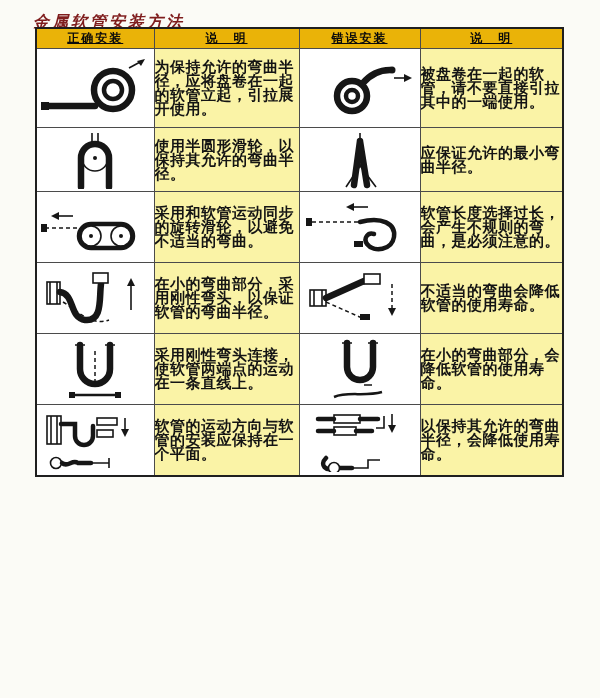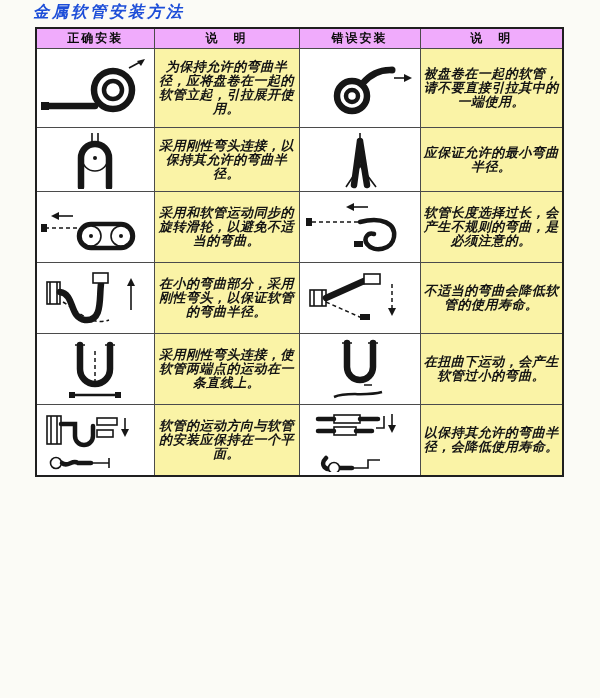--- a/index.html
+++ b/index.html
@@ -3,45 +3,44 @@
 <meta charset="utf-8">
 <style>
   html,body{margin:0;padding:0;}
   body{
     width:600px;height:698px;position:relative;overflow:hidden;
     background:#fbfbf6;
     font-family:"Liberation Sans","DejaVu Sans",sans-serif;
     color:#111;
   }
   .page-title{
-    position:absolute;left:33px;top:2px;
+    position:absolute;left:33px;top:12px;
     font-size:16px;font-weight:bold;font-style:italic;
-    letter-spacing:3px;color:#1d4ed8;
+    letter-spacing:3px;color:#7f1d1d;
   }
   table.install{
     position:absolute;left:35px;top:27px;
     width:527px;border-collapse:collapse;table-layout:fixed;
     border:2px solid #1f1f1f;
   }
   table.install td,table.install th{
     border:1px solid #4b4b4b;
     padding:0;vertical-align:middle;overflow:hidden;
   }
   th.hdr{
-    background:#f0abfc;
+    background:#eab308;
     font-size:12px;font-weight:bold;letter-spacing:2px;
-    text-align:center;height:19px;color:#0b0b0b;
+    text-align:center;height:19px;color:#0b0b0b;text-decoration:underline;
   }
   td.fig{background:#ffffff;text-align:center;}
   td.desc{
     background:#faf3a6;
-    font-size:13px;font-weight:bold;line-height:14px;
+    font-size:15px;font-weight:bold;line-height:14px;
     letter-spacing:0.5px;padding:3px 6px 3px 8px;color:#141414;
-    text-align:center;
-    font-style:italic;
+    text-align:left;
   }
   tr.r1 td{height:78px}
   tr.r2 td{height:63px}
   tr.r3 td{height:70px}
   tr.r4 td{height:70px}
   tr.r5 td{height:70px}
   tr.r6 td{height:70px}
   tr.r7 td{height:67px}
   tr.r8 td{height:66px}
   tr.r9 td{height:70px}
@@ -101,21 +100,21 @@
 
   <tr class="r2">
     <td class="fig">
       <svg width="112" height="58" viewBox="0 0 112 58">
         <path class="t" d="M53,2 V12 M59,2 V12"></path>
         <circle class="t" cx="56" cy="27" r="13"></circle>
             <circle class="k" cx="56" cy="27" r="2"></circle>
         <path class="h" d="M42,56 V27 A14,14 0 0 1 70,27 V56"></path>
       </svg>
     </td>
-    <td class="desc">采用刚性弯头连接，以保持其允许的弯曲半径。</td>
+    <td class="desc">使用半圆形滑轮，以保持其允许的弯曲半径。</td>
     <td class="fig">
       <svg width="112" height="58" viewBox="0 0 112 58">
         <path class="t" d="M56,2 V10"></path>
         <path class="h" d="M56,10 L50,54 M56,10 L63,54"></path>
         <path class="t" d="M42,56 L58,32 M72,56 L54,32"></path>
       </svg>
     </td>
     <td class="desc">应保证允许的最小弯曲半径。</td>
   </tr>
 
@@ -189,21 +188,21 @@
     </td>
     <td class="desc">采用刚性弯头连接，使软管两端点的运动在一条直线上。</td>
     <td class="fig">
       <svg width="112" height="64" viewBox="0 0 112 64">
         <path class="t" d="M38,6 H48 M64,6 H74"></path>
         <path class="h" d="M43,6 V30 A13,13 0 0 0 69,30 V6"></path>
         <path class="t" d="M50,44 L62,40 M60,48 H68"></path>
         <path class="t" d="M30,60 C44,54 60,60 78,55" style="stroke-width:2.5"></path>
       </svg>
     </td>
-    <td class="desc">在扭曲下运动，会产生软管过小的弯曲。</td>
+    <td class="desc">在小的弯曲部分，会降低软管的使用寿命。</td>
   </tr>
 
 
 
   <tr class="r9">
     <td class="fig">
       <svg width="112" height="64" viewBox="0 0 112 64">
         <rect class="f" x="8" y="8" width="14" height="28"></rect>
             <path class="t" d="M12,8 V36 M18,8 V36"></path>
         <path class="h5" d="M22,16 H36 V28 A9,9 0 0 0 54,28 V18"></path>

